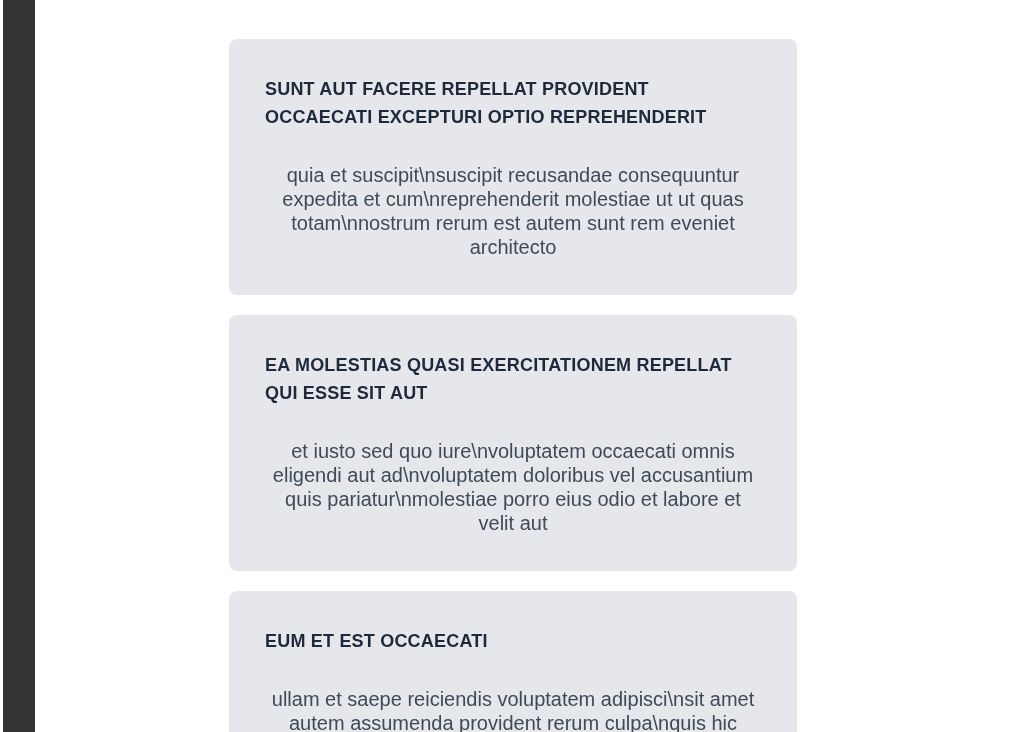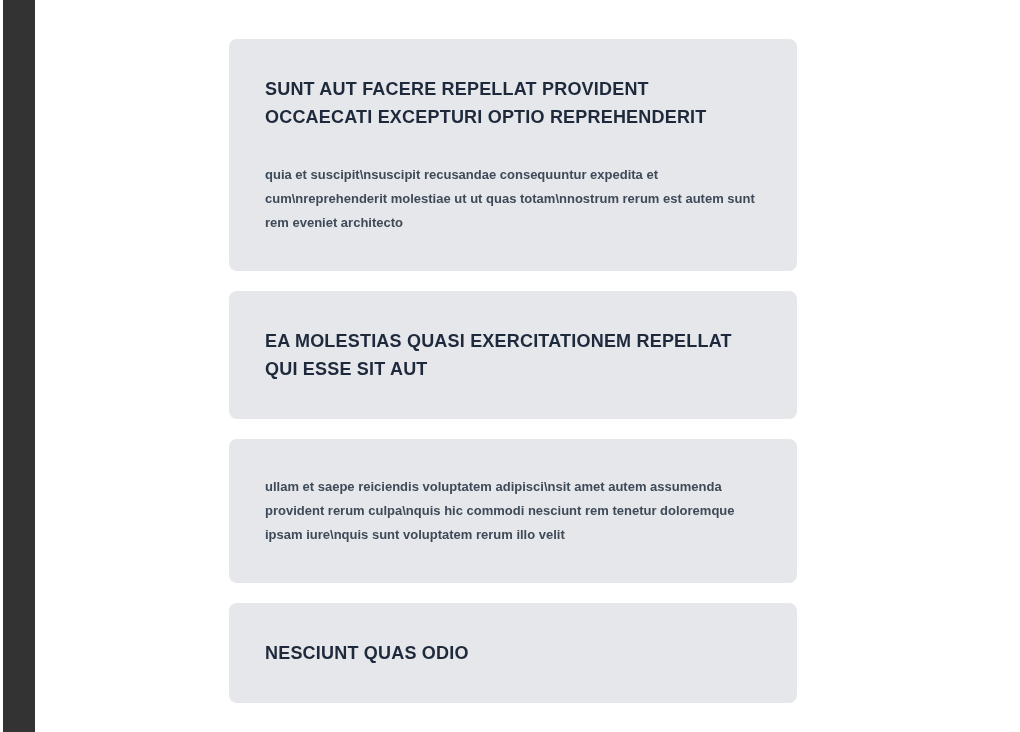--- a/index.html
+++ b/index.html
@@ -39,45 +39,48 @@
     padding: 20px;
   }
   .post-title {
     font-size: 18px;
     line-height: 28px;
     font-weight: 700;
     color: #1e293b;
     letter-spacing: 0.2px;
   }
   .post-body {
-    font-size: 13px;
+    font-size: 20px;
     line-height: 24px;
-    font-weight: 700;
+    font-weight: 400;
     color: #3f4a58;
+    text-align: center;
   }
 </style>
 </head>
 <body>
 
 <div class="window-edge-line"></div>
 
 <div class="content-area">
   <div class="posts-list">
 
     <div class="post-card">
       <div class="post-title">SUNT AUT FACERE REPELLAT PROVIDENT OCCAECATI EXCEPTURI OPTIO REPREHENDERIT</div>
       <div class="post-body">quia et suscipit\nsuscipit recusandae consequuntur expedita et cum\nreprehenderit molestiae ut ut quas totam\nnostrum rerum est autem sunt rem eveniet architecto</div>
     </div>
 
 
     <div class="post-card">
       <div class="post-title">EA MOLESTIAS QUASI EXERCITATIONEM REPELLAT QUI ESSE SIT AUT</div>
+      <div class="post-body">et iusto sed quo iure\nvoluptatem occaecati omnis eligendi aut ad\nvoluptatem doloribus vel accusantium quis pariatur\nmolestiae porro eius odio et labore et velit aut</div>
     </div>
 
     <div class="post-card">
+      <div class="post-title">EUM ET EST OCCAECATI</div>
       <div class="post-body">ullam et saepe reiciendis voluptatem adipisci\nsit amet autem assumenda provident rerum culpa\nquis hic commodi nesciunt rem tenetur doloremque ipsam iure\nquis sunt voluptatem rerum illo velit</div>
     </div>
 
     <div class="post-card">
       <div class="post-title">NESCIUNT QUAS ODIO</div>
     </div>
 
   </div>
 </div>
 

